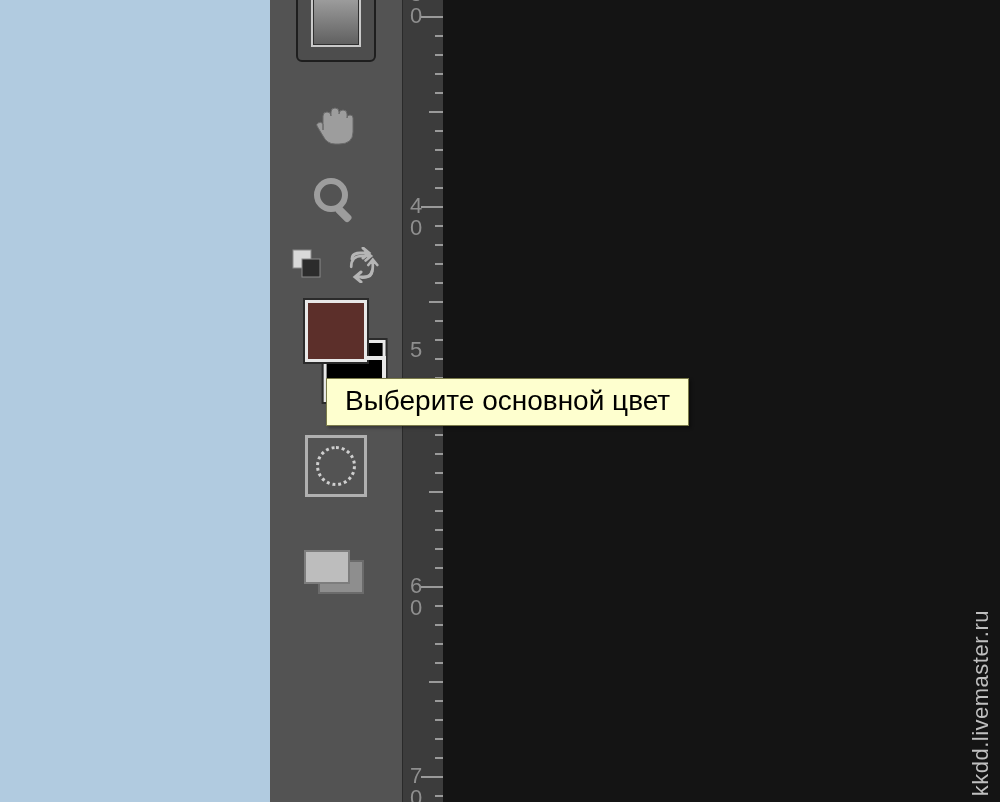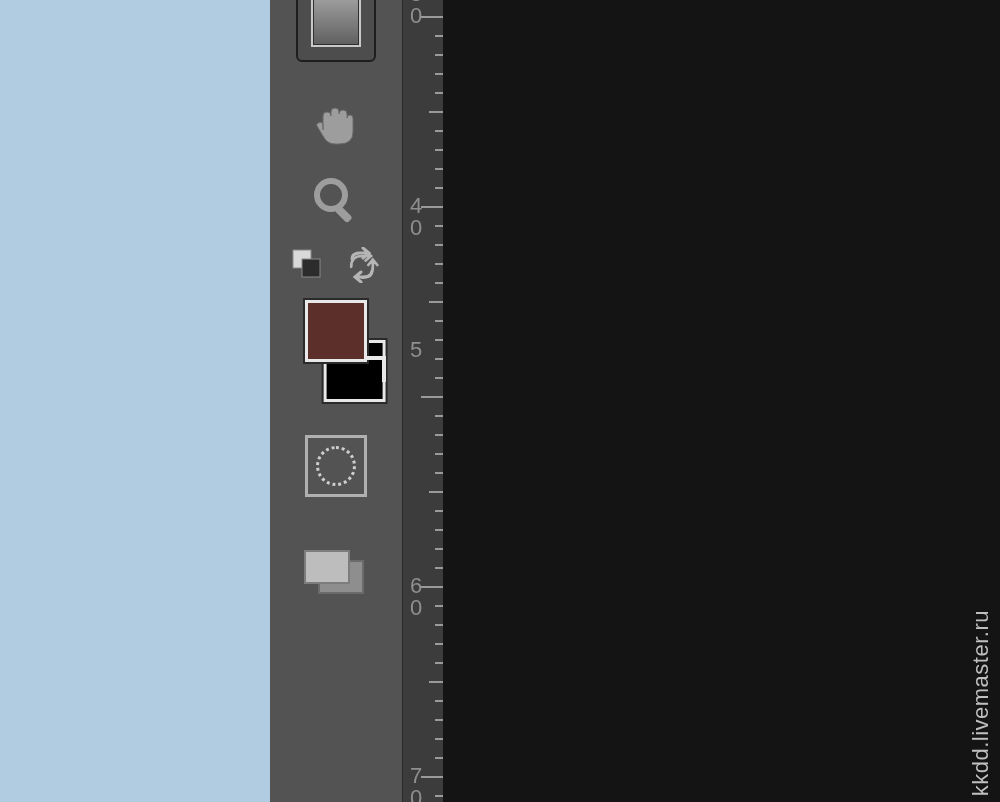--- a/index.html
+++ b/index.html
@@ -305,15 +305,18 @@
       <div class="tick small" style="top: 700px;"></div>
       <div class="tick small" style="top: 719px;"></div>
       <div class="tick small" style="top: 738px;"></div>
       <div class="tick small" style="top: 757px;"></div>
       <div class="tick major" style="top: 776px;"></div>
       <div class="tick small" style="top: 795px;"></div>
     </div>
 
   <div class="canvas"></div>
 
+  <div class="tooltip">
+    <span>Выберите основной цвет</span>
+  </div>
 
   <div class="watermark">kkdd.livemaster.ru</div>
 </div>
 
 </body></html>

